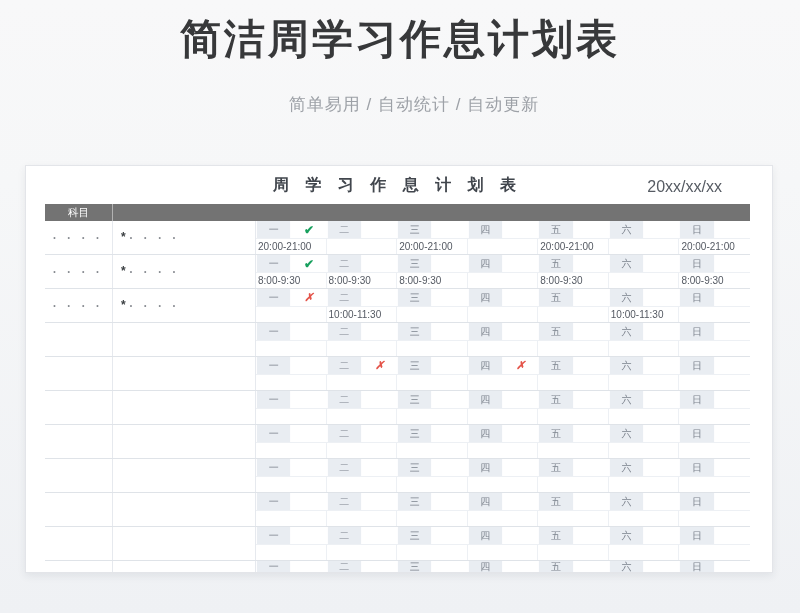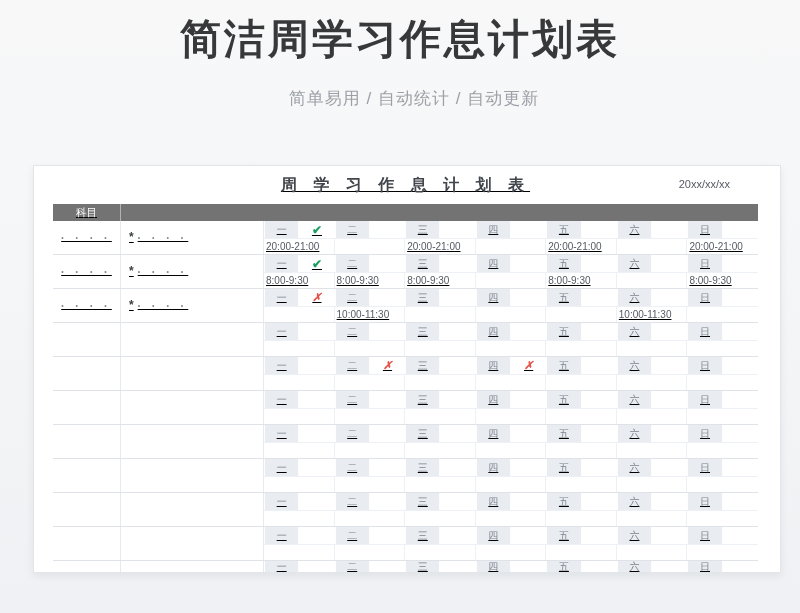--- a/index.html
+++ b/index.html
@@ -7,32 +7,32 @@
   body {
     font-family:"Liberation Sans", sans-serif;
     background:linear-gradient(180deg,#f8f8f9 0%,#f6f7f8 30%,#eff1f4 100%);
     position:relative; overflow:hidden;
   }
   .page-title{
     text-align:center; padding-top:12px;
     font-size:41px; font-weight:900; color:#37383a; letter-spacing:3px;
   }
   .page-subtitle{
-    text-align:center; margin-top:20px;
+    text-align:center; margin-top:26px;
     font-size:17px; color:#9da1a7; letter-spacing:1px;padding-left:28px;
   }
   .card{
-    position:absolute; left:33px; top:165px; width:748px; height:408px;
+    position:absolute; left:25px; top:165px; width:748px; height:408px;
     background:#ffffff; border:1px solid #e3e5e9;
     box-shadow:0 3px 8px rgba(40,50,70,.08);
-    padding:0 22px 0 19px; overflow:hidden;text-decoration:underline;
+    padding:0 22px 0 19px; overflow:hidden;
   }
   .sheet-title-row{ position:relative; height:38px; display:flex; align-items:center; justify-content:center; }
   .sheet-title{ font-size:16px; font-weight:bold; color:#41464d; letter-spacing:6px; }
-  .sheet-date{ position:absolute; right:28px; top:12px; font-size:11px; color:#565b63;text-align:center; }
+  .sheet-date{ position:absolute; right:28px; top:12px; font-size:16px; color:#565b63;text-align:center; }
 
   .tbl{ width:100%; }
   .hrow{ display:flex; height:17px; color:#fff; font-size:10.5px; }
   .hcell{ display:flex; align-items:center; justify-content:center; }
   .h-subject{ width:68px; border-right:1px solid rgba(255,255,255,.45); }
   .h-content{ width:143px; border-right:1px solid rgba(255,255,255,.45); }
   .h-dates{ flex:1; }
 
   .drow{ display:flex; border-bottom:1px solid #dfe3e8; }
   .cell-subject{

